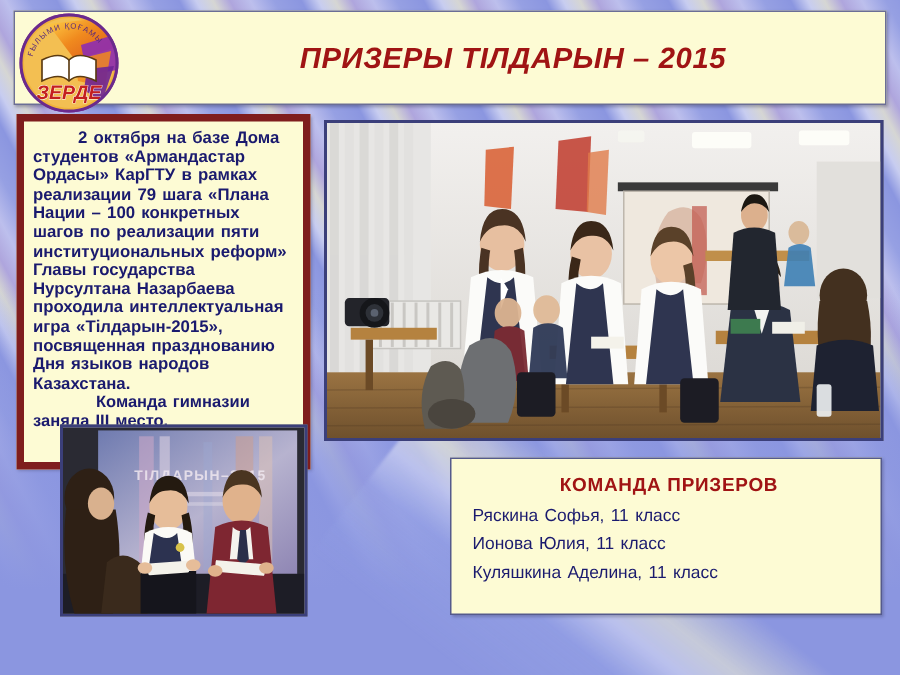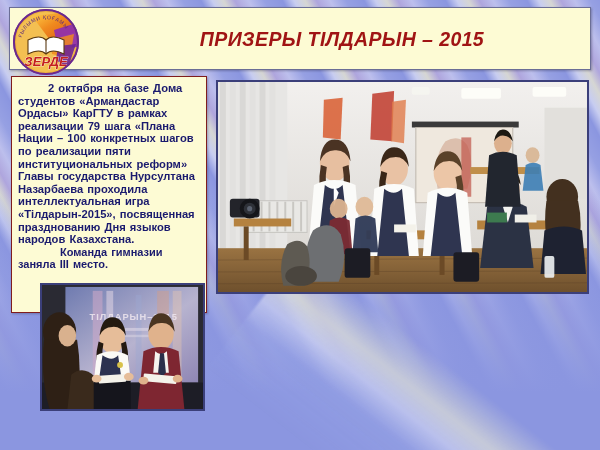--- a/index.html
+++ b/index.html
@@ -102,21 +102,21 @@
   #logo svg { display: block; }
 
   
   #intro-box {
     position: absolute;
     left: 11px;
     top: 76px;
     width: 196px;
     height: 237px;
     background: #fdfbd4;
-    border: 1px solid #7f1d1d;
+    border: 5px solid #7f1d1d;
     box-sizing: border-box;
     padding: 5px 5px 4px 6px;
     box-shadow: 1px 1px 2px rgba(40,40,70,0.30);
   }
   #intro-text {
     font-size: 11.2px;
     line-height: 12.6px;
     color: #1a1a6e;
     font-weight: bold;
     text-indent: 30px;
@@ -440,14 +440,20 @@
         <path d="M121 70 l4 0 l2 20 l-4 4 l-4 -4z" fill="#2a2f4a"></path>
         <rect x="104" y="92" width="34" height="8" rx="1" fill="#f4f2ea" transform="rotate(5 121 96)"></rect>
         <ellipse cx="104" cy="98" rx="5" ry="4" fill="#e0b28c"></ellipse>
         <ellipse cx="139" cy="96" rx="5" ry="4" fill="#e0b28c"></ellipse>
       </g>
 
       <rect x="0" y="0" width="165" height="128" fill="none"></rect>
     </svg>
   </div>
 
+  <div id="team-box">
+    <div id="team-title">КОМАНДА  ПРИЗЕРОВ</div>
+    <div class="team-member">Ряскина  Софья, 11 класс</div>
+    <div class="team-member">Ионова Юлия,  11 класс</div>
+    <div class="team-member">Куляшкина  Аделина,  11 класс</div>
+  </div>
 
 </div>
 
 </body></html>

